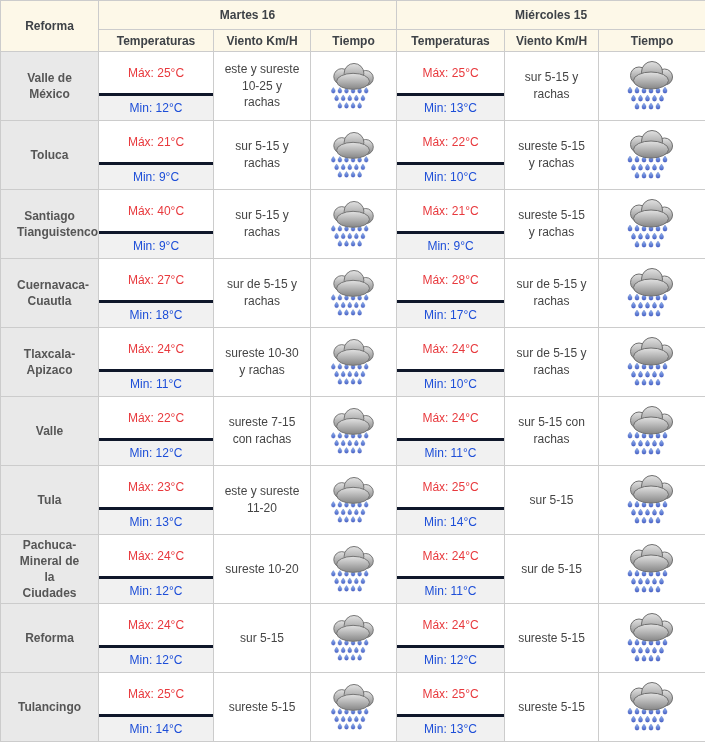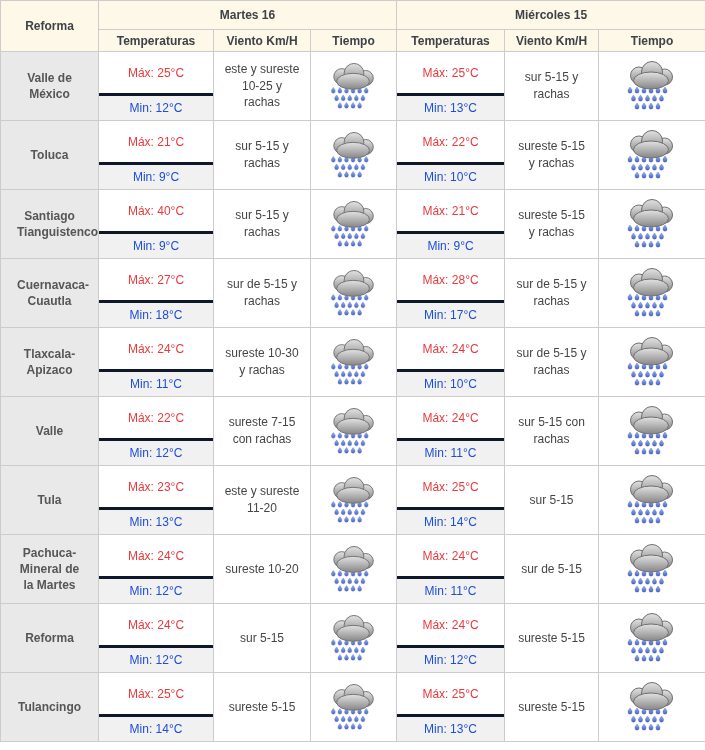--- a/index.html
+++ b/index.html
@@ -617,21 +617,21 @@
           <circle cx="19" cy="14.5" r="8.5" fill="url(#cloudG)"></circle>
           <circle cx="44.5" cy="16" r="8" fill="url(#cloudG)"></circle>
           <circle cx="32" cy="11" r="10.5" fill="url(#cloudG)"></circle>
           <ellipse cx="31" cy="19.5" rx="17.5" ry="8.5" fill="url(#cloudG)"></ellipse>
         </g>
       </svg>
     </td>
   </tr>
 
   <tr class="city-row">
-    <td class="city">Pachuca- Mineral de la Martes</td>
+    <td class="city">Pachuca- Mineral de la Ciudades</td>
     <td class="temp">
       <div class="temp-max">Máx: 24°C</div>
       <div class="temp-min">Min: 12°C</div>
     </td>
     <td class="wind">sureste 10-20</td>
     <td class="weather">
       <svg class="icon-tue" viewBox="0 0 64 50" xmlns="http://www.w3.org/2000/svg">
         <defs>
           <linearGradient id="cloudG" x1="0" y1="0" x2="0" y2="1">
             <stop offset="0" stop-color="#e2e2e2"></stop>

